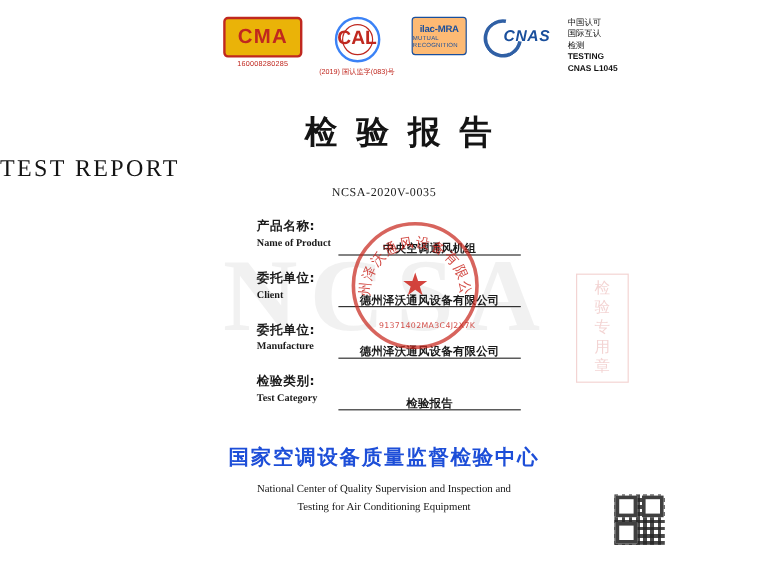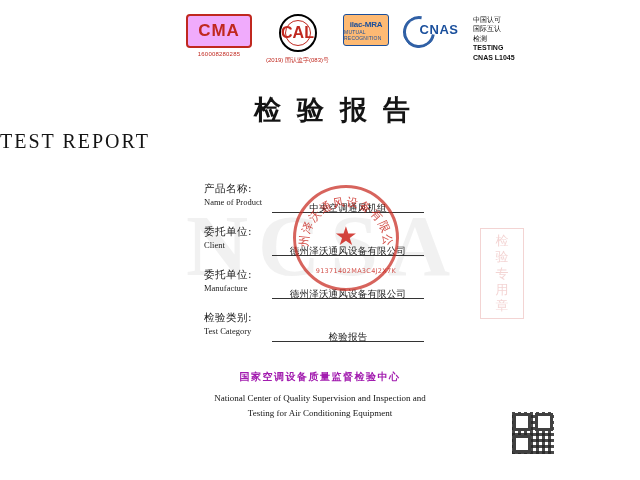--- a/index.html
+++ b/index.html
@@ -41,36 +41,36 @@
     border: 2px solid #c0281f;
     border-radius: 4px;
     color: #c0281f;
     font-family: "Liberation Sans", sans-serif;
     font-weight: bold;
     font-size: 17px;
     letter-spacing: 1px;
     display: flex;
     align-items: center;
     justify-content: center;
-    background: #f0abfc;
+    background: #eab308;
   }
   .cma-num {
     margin-top: 3px;
     font-size: 6px;
     color: #c0281f;
     font-family: "Liberation Sans", sans-serif;
     letter-spacing: 0.2px;
   }
 
   
   .cal-circle {
     width: 34px;
     height: 34px;
     border-radius: 50%;
-    border: 2px solid #000000;
+    border: 2px solid #3b82f6;
     color: #c0281f;
     display: flex;
     align-items: center;
     justify-content: center;
     font-family: "Liberation Sans", sans-serif;
     font-weight: bold;
     font-size: 16px;
     background: #fff;
     position: relative;
   }
@@ -119,20 +119,21 @@
     height: 30px;
     display: flex;
     align-items: center;
     justify-content: center;
     font-family: "Liberation Sans", sans-serif;
     font-weight: bold;
     font-size: 13px;
     color: #1a4f9c;
     letter-spacing: 0.5px;
     position: relative;
+    font-style: italic;
   }
   .cnas-swoosh {
     position: absolute;
     left: 0; top: 2px;
     width: 26px; height: 26px;
     border: 3px solid #1a4f9c;
     border-radius: 50%;
     border-right-color: transparent;
     transform: rotate(-35deg);
     opacity: .9;
@@ -183,22 +184,23 @@
     font-size: 10px;
     letter-spacing: 0.5px;
     color: #222;
     font-family: "Liberation Serif", serif;
   }
 
   
   .fields {
     position: absolute;
     top: 182px;
-    left: 204px;
+    left: 214px;
     width: 240px;
+    font-weight: bold;
   }
   .field-row {
     position: relative;
     height: 43px;
   }
   .field-label {
     position: absolute;
     left: 0;
     top: 0;
     width: 66px;
@@ -236,25 +238,25 @@
 
   
   .footer {
     position: absolute;
     top: 370px;
     left: 0;
     width: 640px;
     text-align: center;
   }
   .footer-cn {
-    font-size: 10px;
+    font-size: 17px;
     font-weight: bold;
     font-family: "DejaVu Serif", serif;
     letter-spacing: 1.5px;
-    color: #a21caf;
+    color: #1d4ed8;
   }
   .footer-en1 {
     margin-top: 9px;
     font-size: 9px;
     font-family: "Liberation Serif", serif;
     color: #141414;
   }
   .footer-en2 {
     margin-top: 5px;
     font-size: 9px;
@@ -400,20 +402,21 @@
       <div>中国认可</div>
       <div>国际互认</div>
       <div>检测</div>
       <div class="bold">TESTING</div>
       <div class="bold">CNAS L1045</div>
     </div>
   </div>
 
   <div class="title-cn">检验报告</div>
   <div class="title-en">TEST REPORT</div>
+  <div class="report-no">NCSA-2020V-0035</div>
 
   <div class="fields">
 
     <div class="field-row">
       <div class="field-label">
         <div class="label-cn">产品名称:</div>
         <div class="label-en">Name of Product</div>
       </div>
       <div class="field-line">
         <span class="field-value">中央空调通风机组</span>

